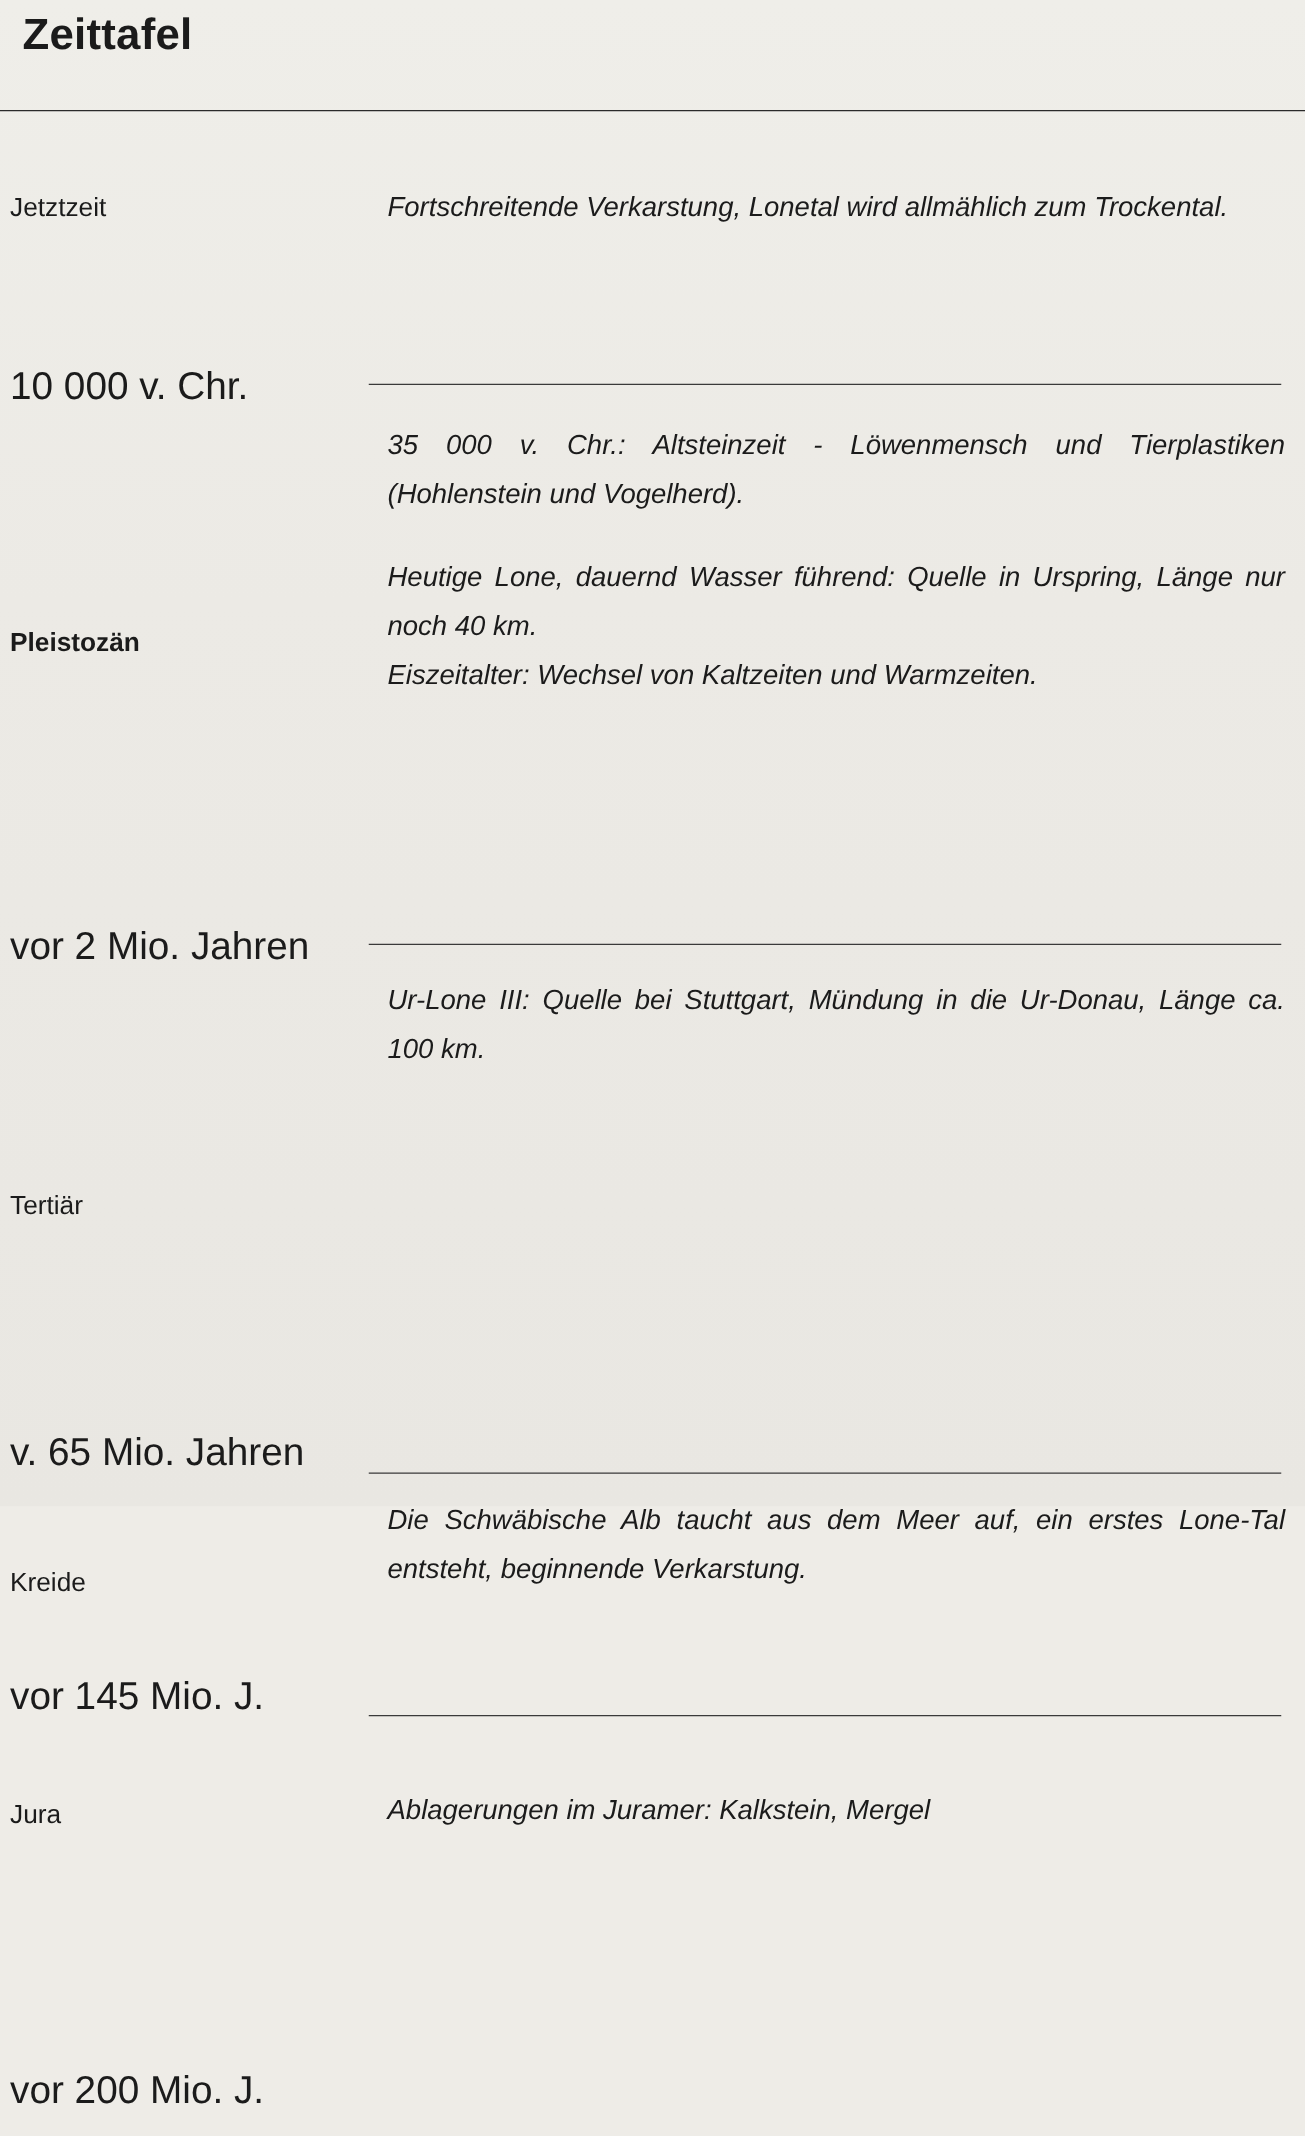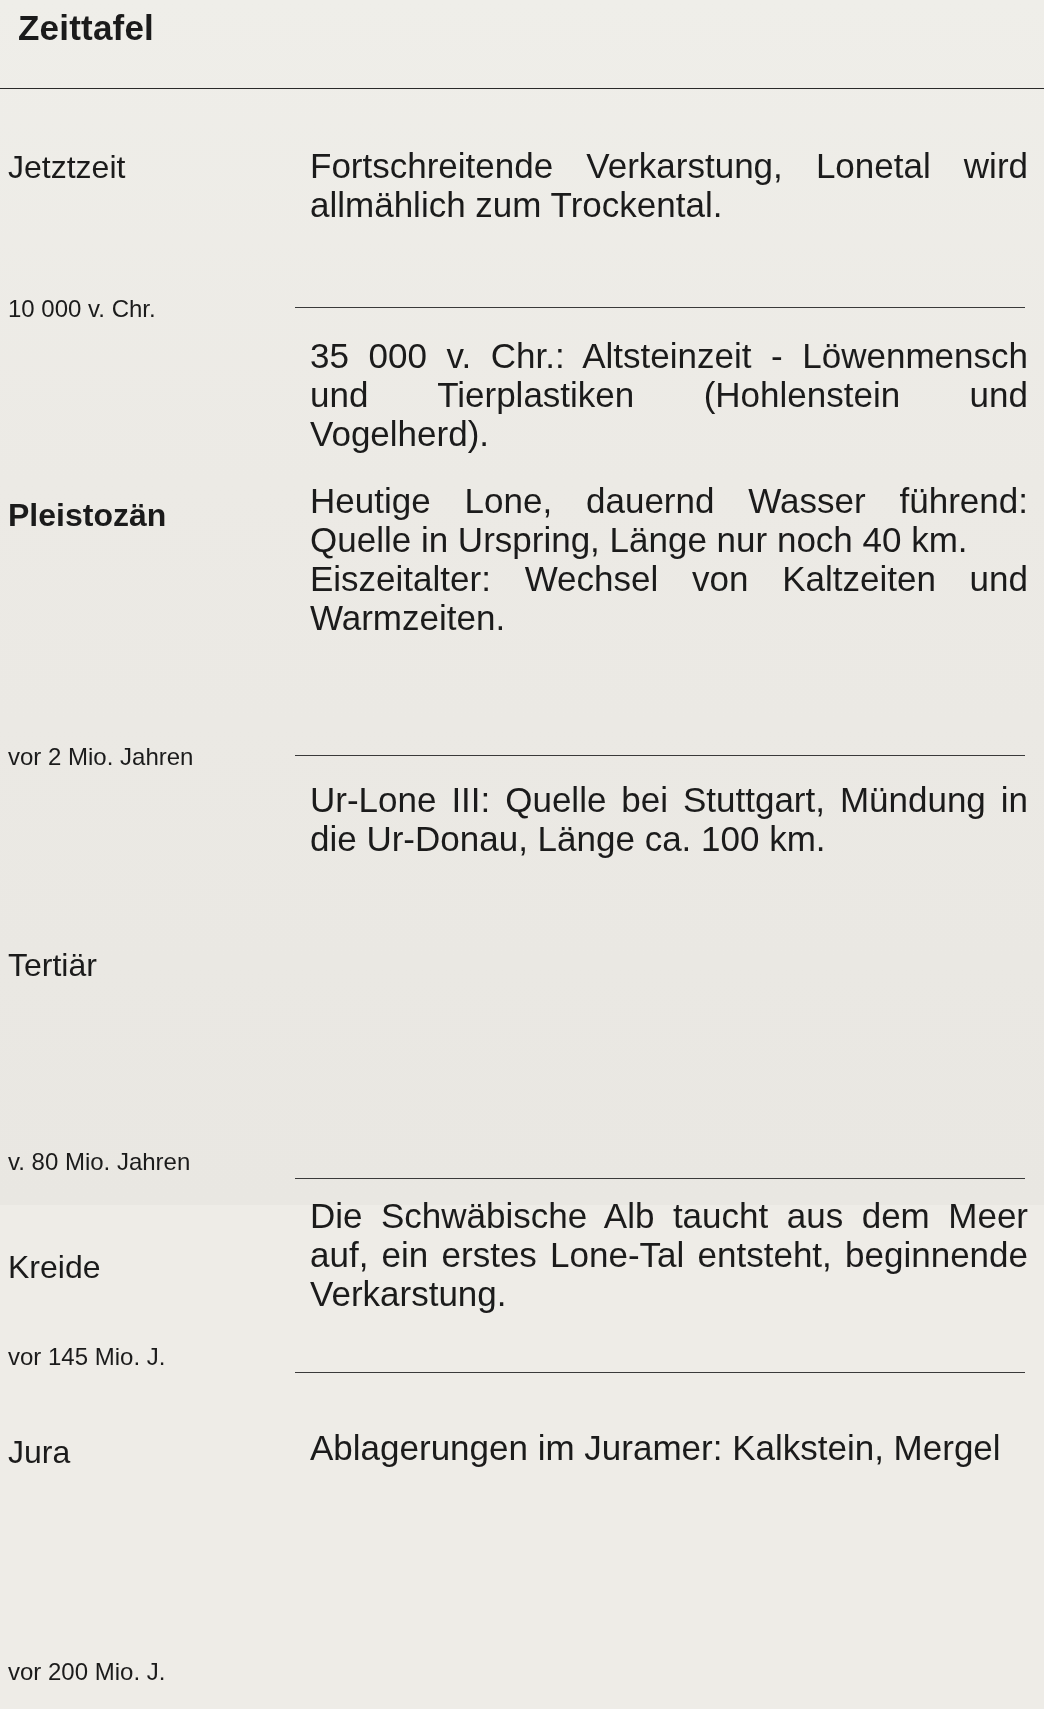--- a/index.html
+++ b/index.html
@@ -47,38 +47,39 @@
   .table {
     position: absolute;
     left: 0;
     top: 0;
     width: 1044px;
   }
   .era {
     position: absolute;
     left: 8px;
     width: 270px;
-    font-size: 32px;
+    font-size: 21px;
     line-height: 34px;
     white-space: nowrap;
   }
   .boundary {
     position: absolute;
     left: 8px;
     width: 282px;
-    font-size: 24px;
+    font-size: 31px;
     line-height: 34px;
     white-space: nowrap;
   }
   .desc {
     position: absolute;
     left: 310px;
     width: 718px;
-    font-size: 35px;
+    font-size: 22px;
     line-height: 39px;
+    font-style: italic;
   }
   .desc p {
     margin: 0;
   }
   .just p {
     text-align: justify;
     text-justify: inter-word;
   }
 </style>
 </head>
@@ -105,21 +106,21 @@
       <p style="text-align:justify;margin-top:28px;">Heutige Lone, dauernd Wasser führend: Quelle in Urspring, Länge nur noch 40 km.</p>
       <p style="text-align:justify;">Eiszeitalter: Wechsel von Kaltzeiten und Warmzeiten.</p>
     </div>
     <div class="boundary" style="top:740px;">vor 2 Mio. Jahren</div>
     <div class="rule thin" style="top:755px; left:295px; width:730px;"></div>
 
     <div class="era" style="top:948px;">Tertiär</div>
     <div class="desc" style="top:780px;">
       <p style="text-align:justify;">Ur-Lone III: Quelle bei Stuttgart, Mündung in die Ur-Donau, Länge ca. 100 km.</p>
     </div>
-    <div class="boundary" style="top:1145px;">v. 80 Mio. Jahren</div>
+    <div class="boundary" style="top:1145px;">v. 65 Mio. Jahren</div>
     <div class="rule thin" style="top:1178px; left:295px; width:730px;"></div>
 
     <div class="era" style="top:1250px;">Kreide</div>
     <div class="desc just" style="top:1196px;">
       <p>Die Schwäbische Alb taucht aus dem Meer auf, ein erstes Lone-Tal entsteht, beginnende Verkarstung.</p>
     </div>
     <div class="boundary" style="top:1340px;">vor 145 Mio. J.</div>
     <div class="rule thin" style="top:1372px; left:295px; width:730px;"></div>
 
     <div class="era" style="top:1435px;">Jura</div>

